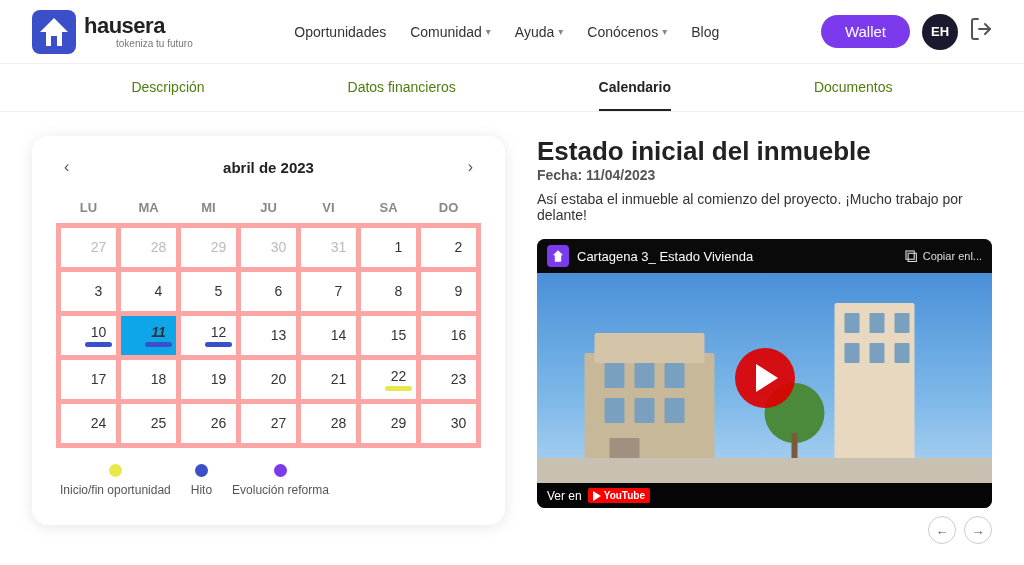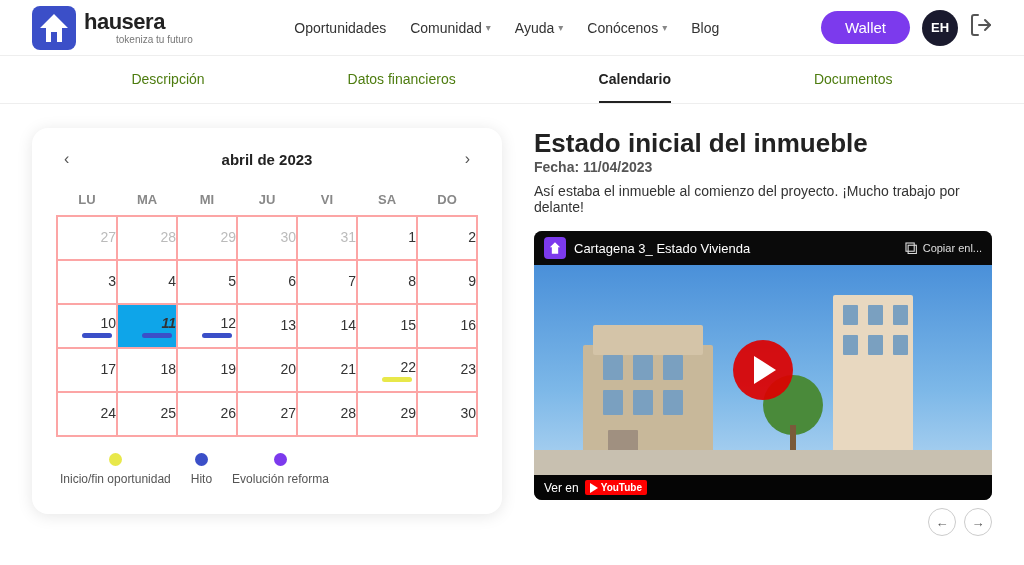--- a/index.html
+++ b/index.html
@@ -3,21 +3,21 @@
   <meta charset="utf-8">
   <style>
     * { box-sizing: border-box; margin: 0; padding: 0; }
     body { font-family: 'Segoe UI', Arial, sans-serif; background: #fff; color: #333; font-size: 14px; }
 
     
     .header {
       display: flex;
       align-items: center;
       padding: 0 32px;
-      height: 56px;
+      height: 64px;
       border-bottom: 1px solid #eee;
       gap: 32px;
     }
     .logo-area {
       display: flex;
       align-items: center;
       gap: 8px;
       min-width: 120px;
     }
     .logo-icon {
@@ -157,26 +157,26 @@
       border-collapse: collapse;
     }
     .calendar-grid th {
       text-align: center;
       font-weight: 600;
       font-size: 13px;
       color: #888;
       padding: 4px 0 8px 0;
     }
     .calendar-grid td {
-      text-align: right;
+      text-align: center;
       font-size: 14px;
       color: #333;
       width: 60px;
       height: 44px;
-      border: 2px solid #fca5a5;
+      border: 5px solid #fca5a5;
       vertical-align: middle;
       position: relative;
       padding-left: 20px;
     }
     .calendar-grid td.outside {
       color: #bbb;
     }
     .calendar-grid td.today {
       background: #0ea5e9;
       font-weight: 700;

